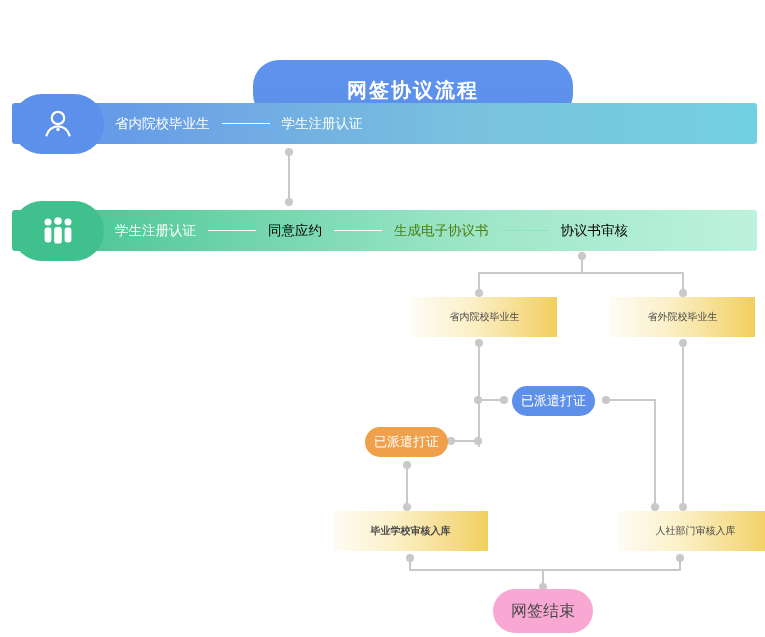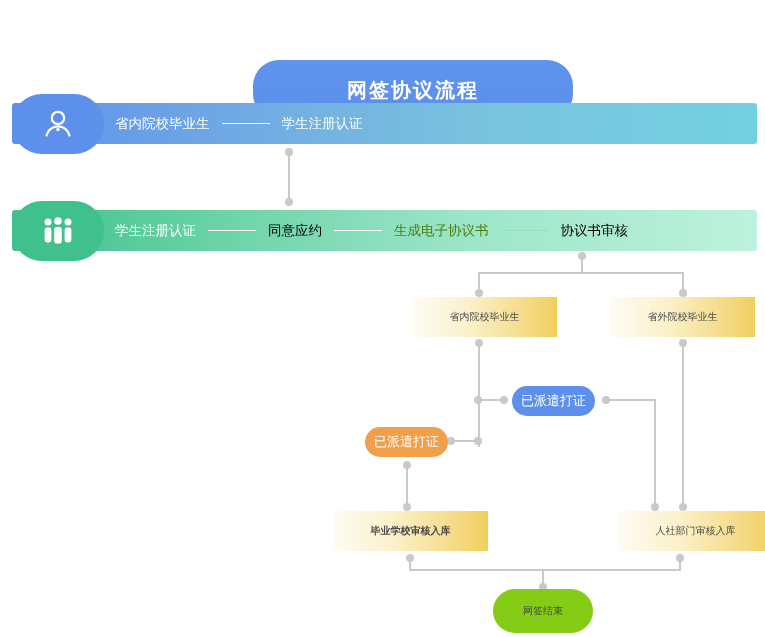--- a/index.html
+++ b/index.html
@@ -106,25 +106,25 @@
   }
   .pill {
     border-radius: 16px;
     height: 30px;
     color: #ffffff;
     font-size: 13px;
   }
   .pill-blue { background: #5d90ea; }
   .pill-orange { background: #f0a04b; }
   .pill-gold {
-    background: #84cc16;
+    background: #f9a8d4;
     color: #4a4a4a;
     height: 44px;
     border-radius: 22px;
-    font-size: 10px;
+    font-size: 16px;
   }
   
   .conn {
     position: absolute;
     background: #c9c9c9;
   }
   .conn-v { width: 2px; }
   .conn-h { height: 2px; }
   .dot {
     position: absolute;

